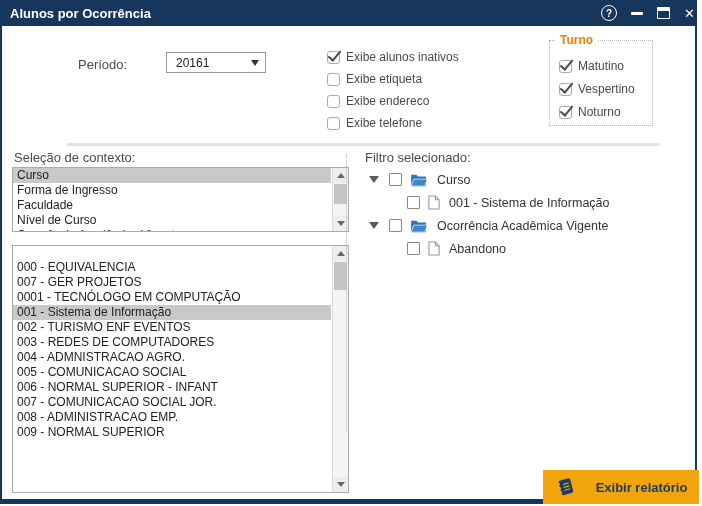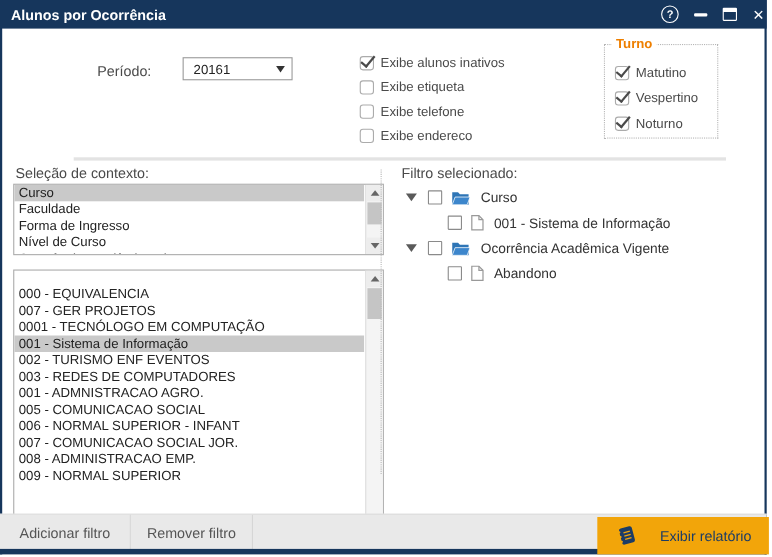--- a/index.html
+++ b/index.html
@@ -14,21 +14,21 @@
   .titlebar .title { color:#fff; font-size:13px; font-weight:bold; flex:1; }
   .tb-controls { display:flex; align-items:center; gap:14px; }
   .help-btn { width:16px; height:16px; border:1.5px solid #fff; border-radius:50%; color:#fff;
               font-size:10px; font-weight:bold; display:flex; align-items:center; justify-content:center; cursor:pointer; }
   .min-btn { width:12px; height:3px; background:#fff; border-radius:1px; cursor:pointer; }
   .max-btn { width:13px; height:12px; border:1.5px solid #fff; border-top:4px solid #fff; border-radius:1px; cursor:pointer; }
   .close-btn { color:#fff; font-size:13px; font-weight:bold; cursor:pointer; line-height:1; }
 
   
   .lbl { color:#4a4a4a; font-size:13px; }
-  .periodo-label { position:absolute; left:62px; top:57px; width:98px; text-align:center; }
+  .periodo-label { position:absolute; left:76px; top:57px; width:98px; text-align:left; }
   .select { position:absolute; left:164px; top:52px; width:100px; height:21px; border:1px solid #9a9a9a;
             background:#fff; display:flex; align-items:center; padding:0 6px 0 9px; cursor:pointer;gap:24px; }
   .select .val { flex:1; font-size:12px; color:#222; }
   .dd-arrow { width:0; height:0; border-left:4px solid transparent; border-right:4px solid transparent;
               border-top:6px solid #333; }
 
   .cb { width:13px; height:13px; border:1px solid #ABABAB; border-radius:3px; background:#fff;
         position:relative; flex:0 0 13px; }
   .cb.checked::after { content:""; position:absolute; left:3px; top:-4px; width:5px; height:11px;
         border-right:2px solid #4a4a4a; border-bottom:2px solid #4a4a4a; transform:rotate(40deg); }
@@ -78,21 +78,21 @@
 
   
   .footer { position:absolute; left:-2px; top:467px; width:697px; height:32px; background:#E9E9E9;
             border-top:1px solid #DCDCDC; }
   .f-btn { position:absolute; top:0; height:32px; display:flex; align-items:center; justify-content:center;
            font-size:13px; color:#555; border-right:1px solid #D6D6D6; cursor:pointer; background:#E9E9E9; }
   .f-add { left:0; width:119px; }
   .f-rem { left:119px; width:111px; }
   .bottom-strip { position:absolute; left:-2px; top:499px; width:697px; height:5px; background:#16365C; }
   .report-btn { position:absolute; left:541px; top:470px; width:156px; height:34px; background:#F2A50A;
-                display:flex; align-items:center; justify-content:center; gap:12px; cursor:pointer; z-index:5; }
+                display:flex; align-items:center; justify-content:center; gap:12px; cursor:pointer; z-index:5;font-weight:bold; }
   .report-btn .r-label { color:#1C3C66; font-size:13px; }
 </style>
 </head>
 <body>
 
 <div class="dialog">
 
   <div class="titlebar">
     <span class="title">Alunos por Ocorrência</span>
     <div class="tb-controls">
@@ -113,25 +113,25 @@
     <div class="cb-row">
       <span class="cb checked"></span>
       <span class="cb-label">Exibe alunos inativos</span>
     </div>
     <div class="cb-row">
       <span class="cb"></span>
       <span class="cb-label">Exibe etiqueta</span>
     </div>
     <div class="cb-row">
       <span class="cb"></span>
+      <span class="cb-label">Exibe endereco</span>
+    </div>
+    <div class="cb-row">
+      <span class="cb"></span>
       <span class="cb-label">Exibe telefone</span>
-    </div>
-    <div class="cb-row">
-      <span class="cb"></span>
-      <span class="cb-label">Exibe endereco</span>
     </div>
   </div>
 
   <div class="turno">
     <span class="legend">Turno</span>
     <div class="cb-row">
       <span class="cb checked"></span>
       <span class="cb-label">Matutino</span>
     </div>
     <div class="cb-row">
@@ -142,43 +142,43 @@
       <span class="cb checked"></span>
       <span class="cb-label">Noturno</span>
     </div>
   </div>
 
   <div class="divider"></div>
 
   <div class="lbl context-label">Seleção de contexto:</div>
   <div class="listbox list1">
     <div class="list-item sel">Curso</div>
+    <div class="list-item">Forma de Ingresso</div>
     <div class="list-item">Faculdade</div>
-    <div class="list-item">Forma de Ingresso</div>
     <div class="list-item">Nível de Curso</div>
     <div class="list-item">Ocorrência Acadêmica Vigente</div>
     <div class="sb">
       <div class="sb-btn sb-up">
           <span class="tri-up"></span>
         </div>
       <div class="sb-thumb" style="top:16px;height:20px;"></div>
       <div class="sb-btn sb-dn">
           <span class="tri-dn"></span>
         </div>
     </div>
   </div>
 
   <div class="listbox list2">
     <div class="list-item">000 - EQUIVALENCIA</div>
     <div class="list-item">007 - GER PROJETOS</div>
     <div class="list-item">0001 - TECNÓLOGO EM COMPUTAÇÃO</div>
     <div class="list-item sel">001 - Sistema de Informação</div>
     <div class="list-item">002 - TURISMO ENF EVENTOS</div>
     <div class="list-item">003 - REDES DE COMPUTADORES</div>
-    <div class="list-item">001 - ADMNISTRACAO AGRO.</div>
+    <div class="list-item">004 - ADMNISTRACAO AGRO.</div>
     <div class="list-item">005 - COMUNICACAO SOCIAL</div>
     <div class="list-item">006 - NORMAL SUPERIOR - INFANT</div>
     <div class="list-item">007 - COMUNICACAO SOCIAL JOR.</div>
     <div class="list-item">008 - ADMINISTRACAO EMP.</div>
     <div class="list-item">009 - NORMAL SUPERIOR</div>
     <div class="sb">
       <div class="sb-btn sb-up">
           <span class="tri-up"></span>
         </div>
       <div class="sb-thumb" style="top:16px;height:28px;"></div>
@@ -234,24 +234,20 @@
         <svg width="12" height="15" viewBox="0 0 13 16">
           <path d="M1 1 h7 l4 4 v10 h-11 z" fill="#fff" stroke="#999" stroke-width="1.2"></path>
           <path d="M8 1 v4 h4" fill="none" stroke="#999" stroke-width="1.2"></path>
         </svg>
       </span>
       <span class="tree-label">Abandono</span>
     </div>
 
   </div>
 
-  <div class="footer">
-    <div class="f-btn f-add">Adicionar filtro</div>
-    <div class="f-btn f-rem">Remover filtro</div>
-  </div>
   <div class="bottom-strip"></div>
   <div class="report-btn">
     <span class="tree-ico">
       <svg width="20" height="20" viewBox="0 0 20 20">
         <g transform="rotate(-15 10 10)">
           <rect x="5" y="2.5" width="12" height="15" rx="2" fill="#1C3C66"></rect>
           <line x1="8.5" y1="7" x2="14.5" y2="7" stroke="#F2A50A" stroke-width="1.2"></line>
           <line x1="8.5" y1="10" x2="14.5" y2="10" stroke="#F2A50A" stroke-width="1.2"></line>
           <line x1="8.5" y1="13" x2="14.5" y2="13" stroke="#F2A50A" stroke-width="1.2"></line>
           <circle cx="5" cy="5.5" r="1" fill="#F2A50A"></circle>

